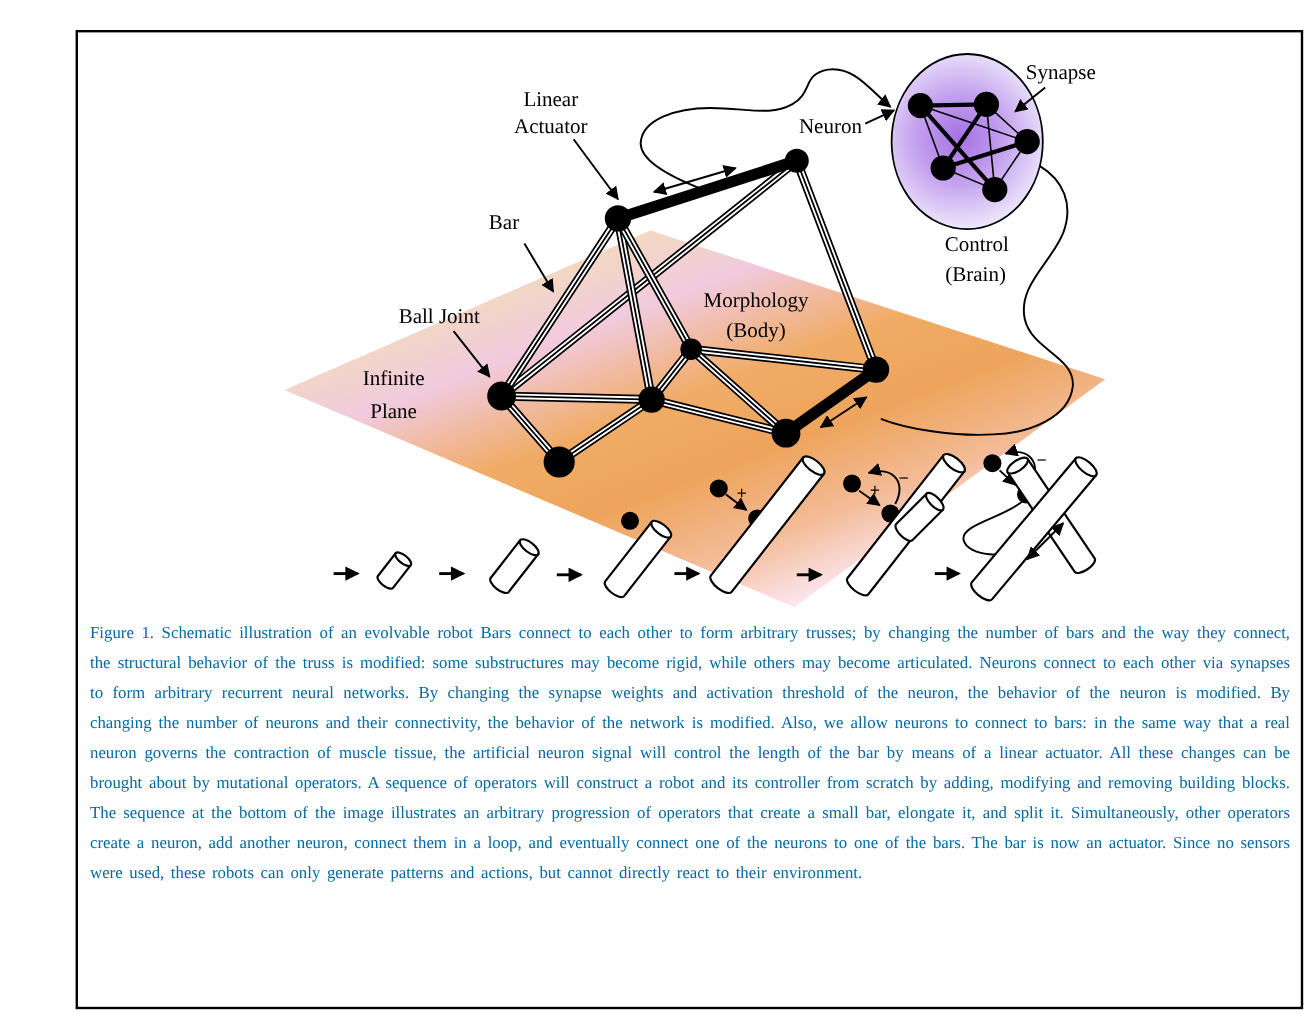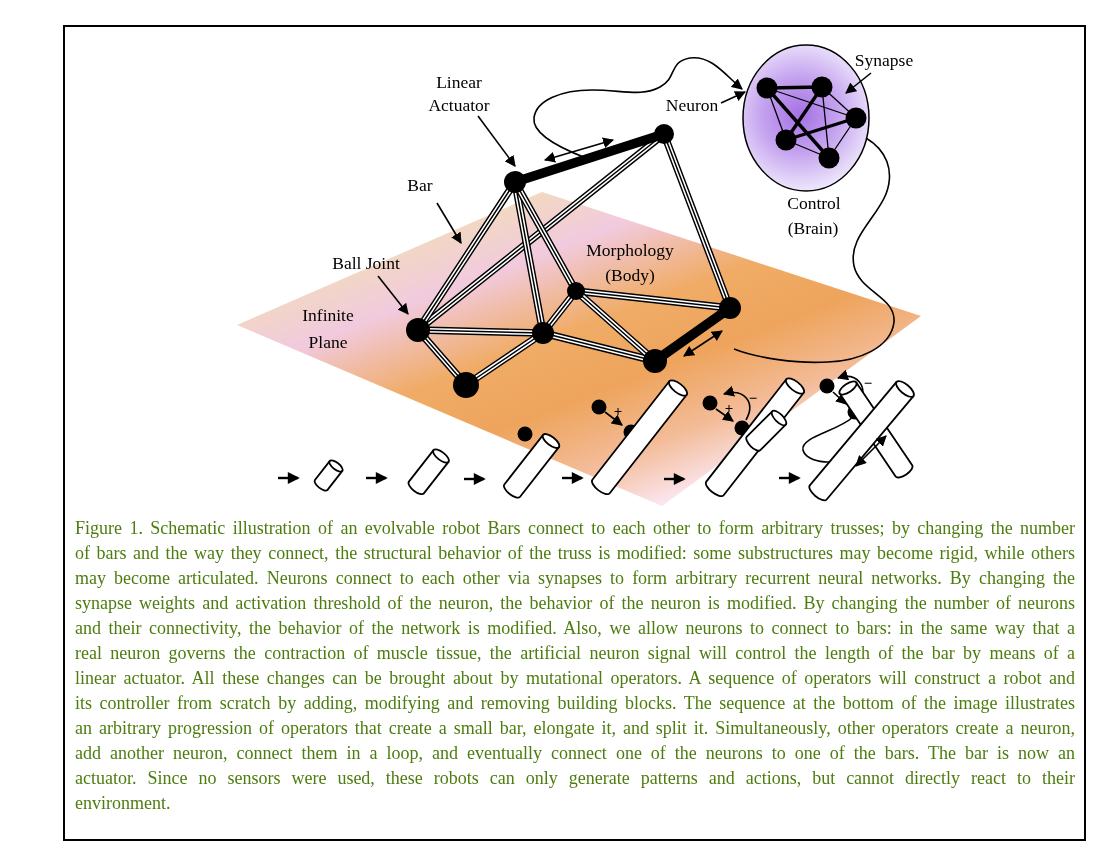--- a/index.html
+++ b/index.html
@@ -15,21 +15,21 @@
   .node{fill:#000;}
   .wire{fill:none;stroke:#000;stroke-width:1.6;}
   .seq-arrow{fill:none;stroke:#000;stroke-width:2.4;}
   .cyl{fill:#fff;stroke:#000;stroke-width:1.8;stroke-linejoin:round;}
   .nedge{stroke:#000;stroke-width:1.3;}
   .nedge-thick{stroke:#000;stroke-width:3.4;}
   .flabel{font:17.5px "Liberation Serif", serif;fill:#000;text-anchor:middle;}
   .sign{font:600 15px "Liberation Serif", serif;fill:#000;text-anchor:middle;}
   #caption{
     position:absolute;left:75px;top:516px;width:1000px;
-    font-size:18px;line-height:25px;color:#4d7c0f;
+    font-size:14px;line-height:25px;color:#0369a1;
     text-align:justify;word-spacing:2px;
   }
   #frame{
     position:absolute;left:63px;top:25px;width:1023px;height:816px;
     border:2px solid #000;box-sizing:border-box;pointer-events:none;
   }
 </style>
 </head>
 <body>
 

